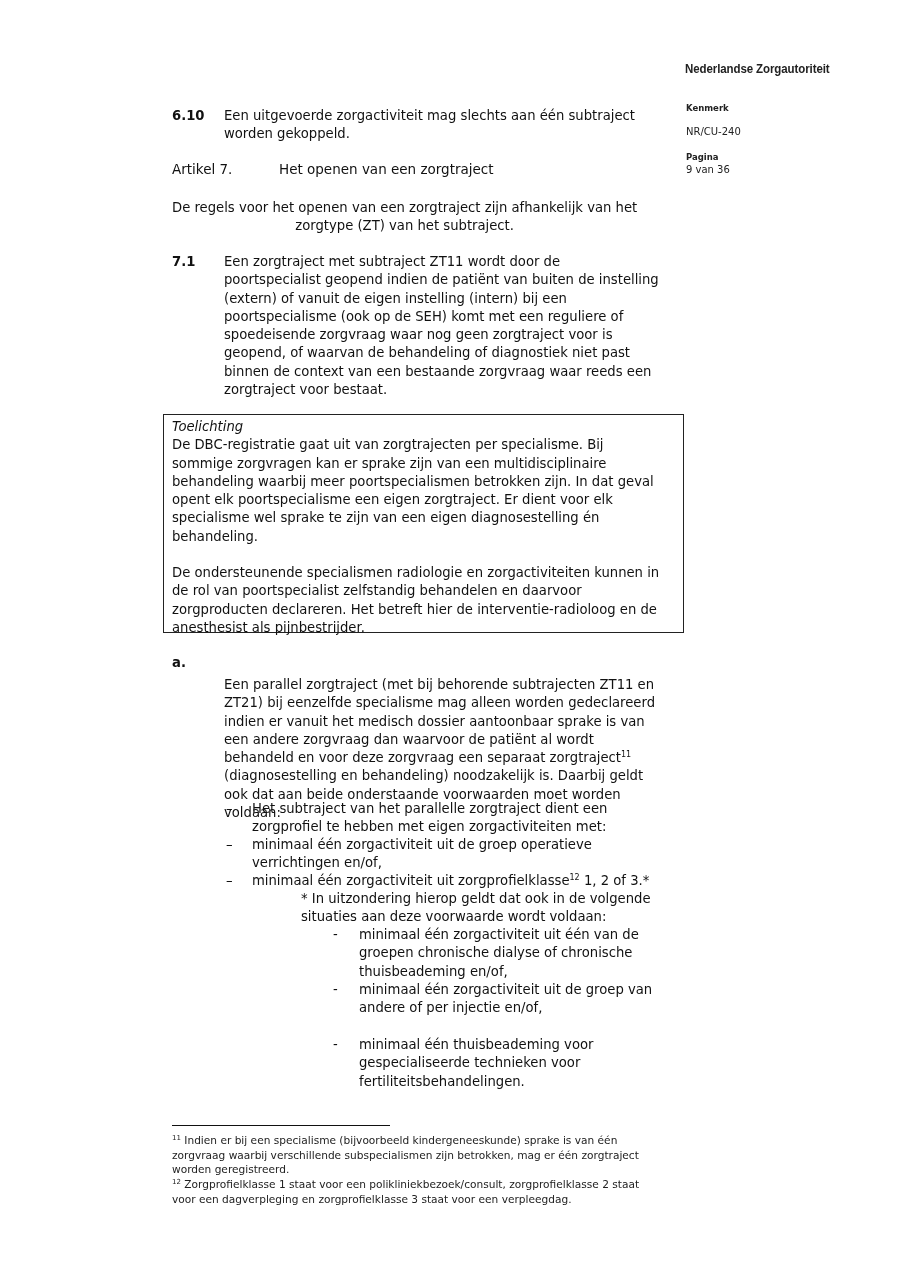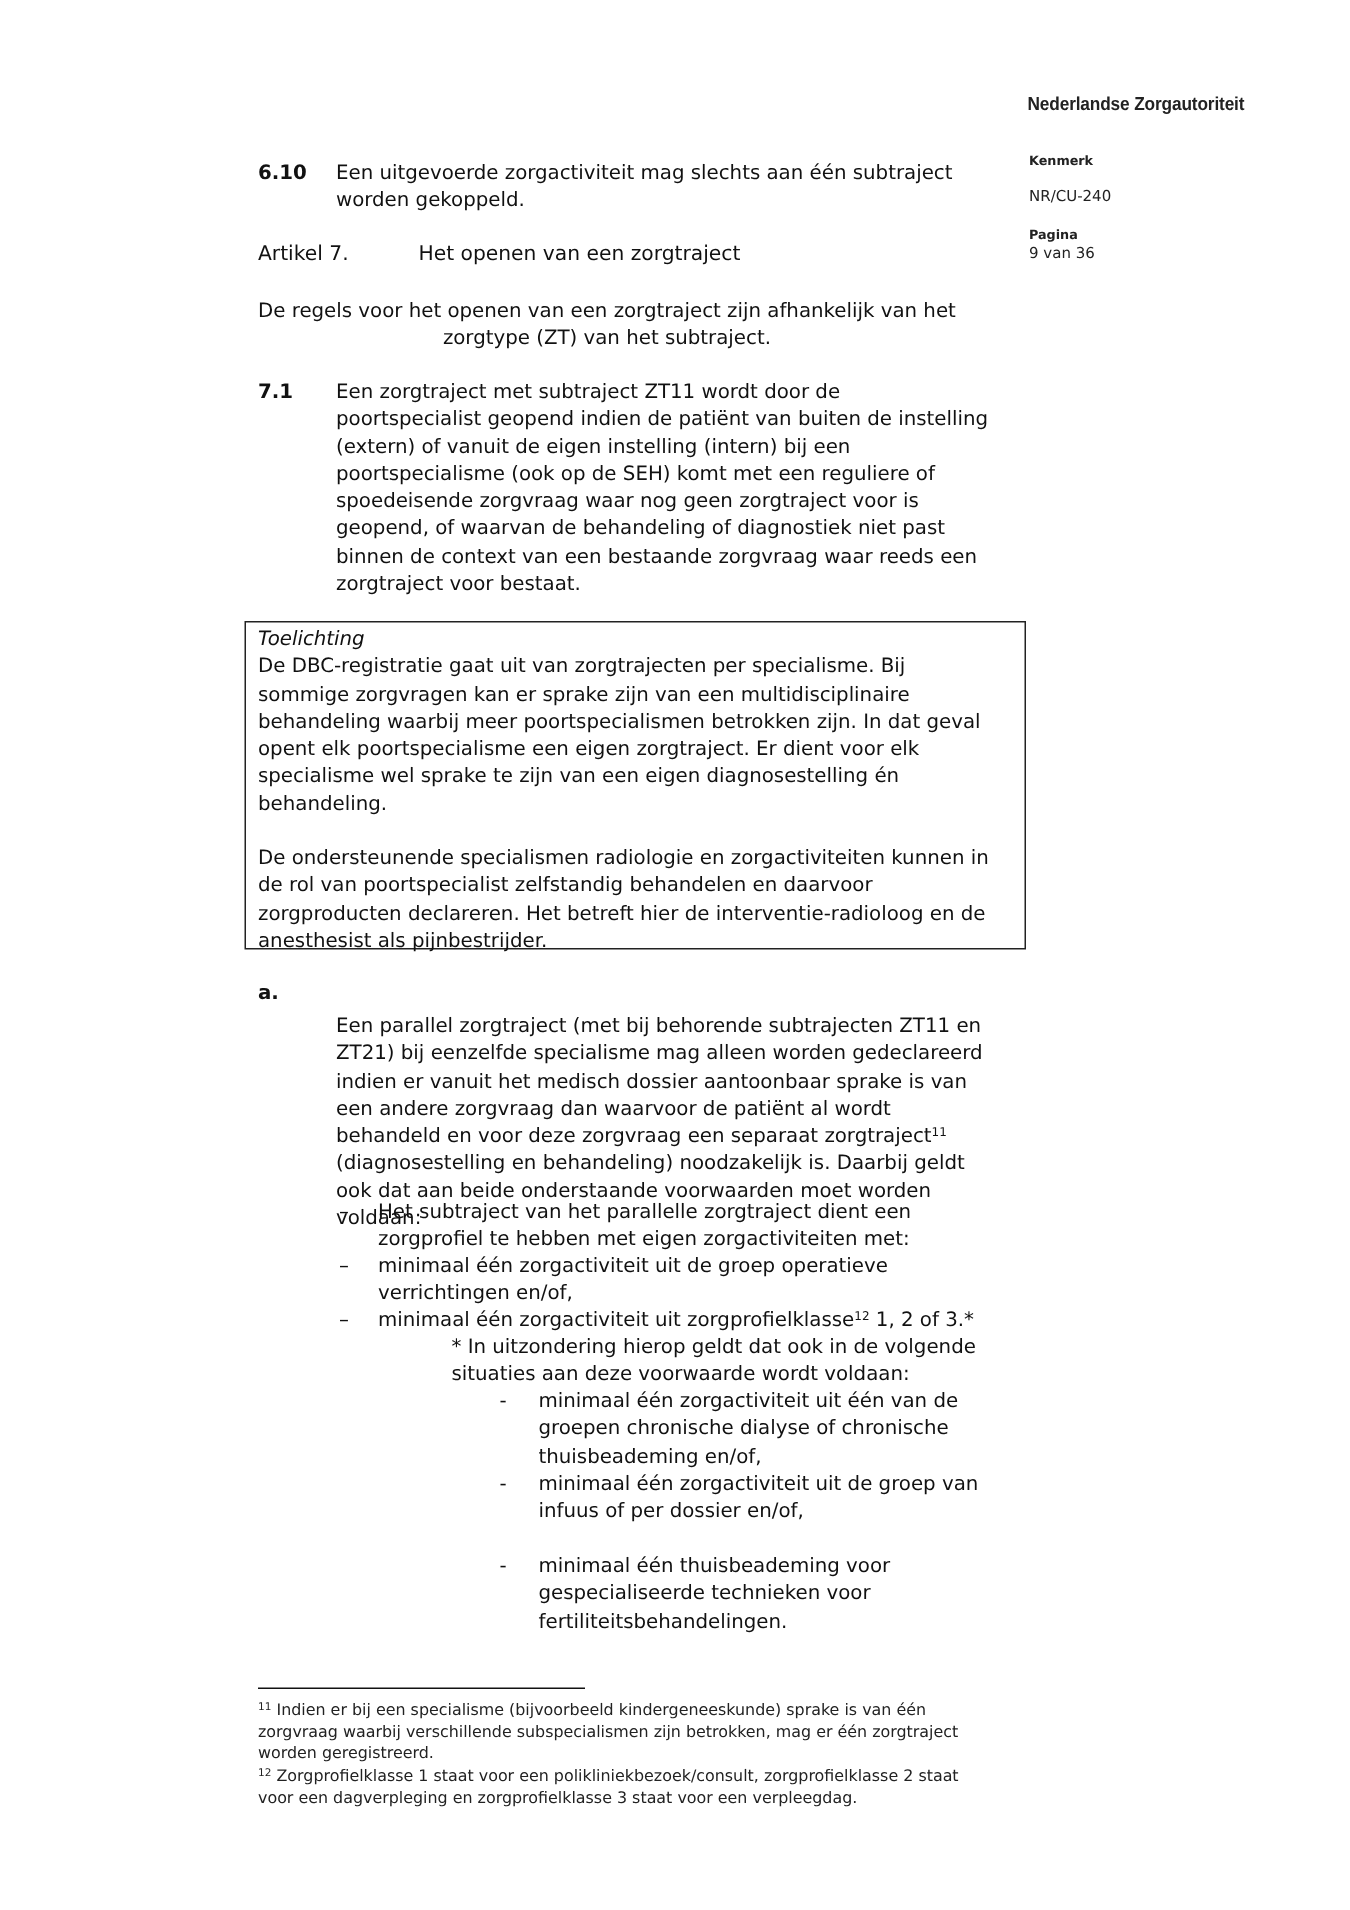--- a/index.html
+++ b/index.html
@@ -111,21 +111,21 @@
 
 <div class="abs body-text" style="left:333px; top:926px;">-</div>
 <div class="abs body-text" style="left:359px; top:926px;">
   <div class="line">minimaal één zorgactiviteit uit één van de</div>
   <div class="line">groepen chronische dialyse of chronische</div>
   <div class="line">thuisbeademing en/of,</div>
 </div>
 <div class="abs body-text" style="left:333px; top:981px;">-</div>
 <div class="abs body-text" style="left:359px; top:981px;">
   <div class="line">minimaal één zorgactiviteit uit de groep van</div>
-  <div class="line">infuus of per dossier en/of,</div>
+  <div class="line">andere of per injectie en/of,</div>
 </div>
 <div class="abs body-text" style="left:333px; top:1036px;">-</div>
 <div class="abs body-text" style="left:359px; top:1036px;">
   <div class="line">minimaal één thuisbeademing voor</div>
   <div class="line">gespecialiseerde technieken voor</div>
   <div class="line">fertiliteitsbehandelingen.</div>
 </div>
 
 <div class="abs fn-rule"></div>
 <div class="abs fn" style="left:172px; top:1133px;">

